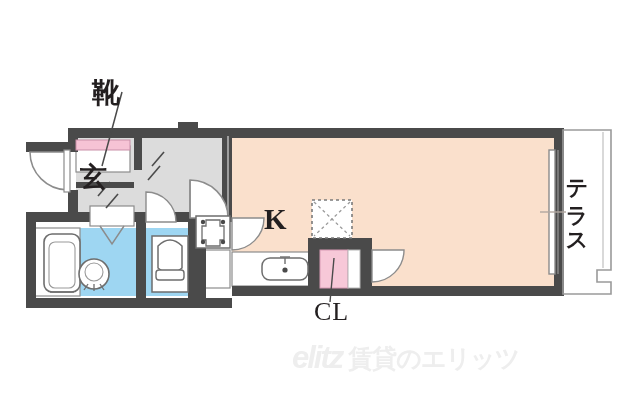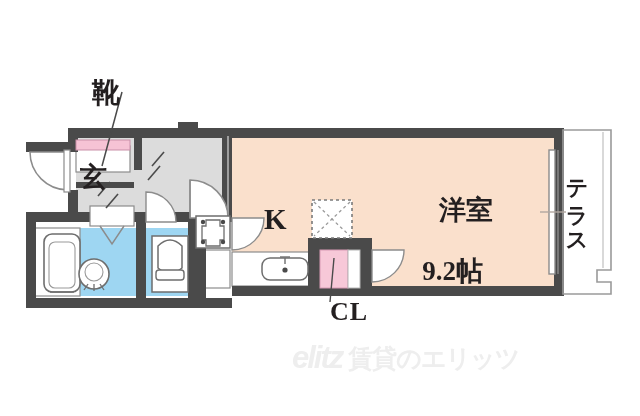--- a/index.html
+++ b/index.html
@@ -48,23 +48,22 @@
   }
   #label-kitchen {
     left: 264px; top: 204px;
     font-size: 29px;
     font-weight: 700;
     font-family: "Liberation Serif", "DejaVu Serif", serif;
   }
   #label-closet {
     left: 314px; top: 298px;
     font-size: 26px;
-    font-weight: 700;
+    font-weight: 400;
     letter-spacing: 1px;
-    margin-left: 16px;
   }
   #label-room {
     left: 412px; top: 168px;
     font-size: 27px;
     font-weight: 700;
     text-align: center;
   }
   #label-room .room-size {
     display: block;
     font-size: 27px;
@@ -280,24 +279,20 @@
   </svg>
 
   <div class="lbl" id="label-kutsu">靴</div>
 
   <div class="lbl" id="label-genkan">玄</div>
 
   <div class="lbl" id="label-kitchen">K</div>
 
   <div class="lbl" id="label-closet">CL</div>
 
-  <div class="lbl" id="label-room">
-    <span>洋室</span>
-    <span class="room-size">9.2帖</span>
-  </div>
 
   <div class="lbl" id="label-terrace">テラス</div>
 
   <div id="watermark">
     <span class="wm-logo">elitz</span>
     <span class="wm-text">賃貸のエリッツ</span>
   </div>
 
 </div>
 

